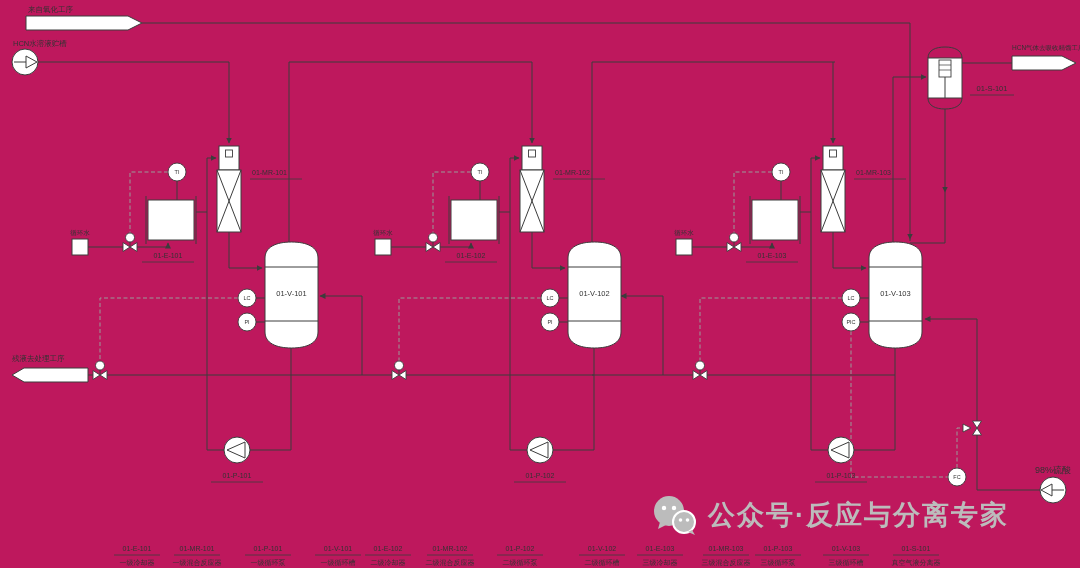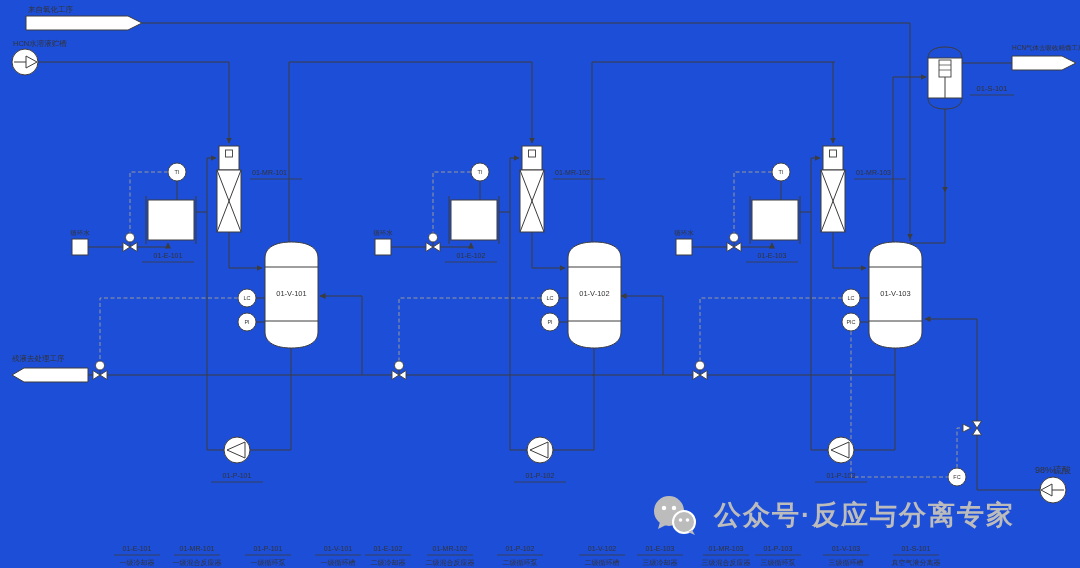--- a/index.html
+++ b/index.html
@@ -1,19 +1,19 @@
 <!DOCTYPE html>
 <html><head>
 <meta charset="utf-8">
 <style>
   html,body{margin:0;padding:0;background:#fff;}
-  .canvas{position:relative;width:1080px;height:568px;background:#1d4ed8;overflow:hidden;
+  .canvas{position:relative;width:1080px;height:568px;background:#be185d;overflow:hidden;
           font-family:"Liberation Sans","DejaVu Sans",sans-serif;}
   svg text{font-family:"Liberation Sans","DejaVu Sans",sans-serif;fill:#333;}
-  .watermark{position:absolute;left:652px;top:495px;display:flex;align-items:center;gap:16px;
+  .watermark{position:absolute;left:652px;top:495px;display:flex;align-items:center;gap:10px;
              color:#bcbcbc;font-size:27px;font-weight:bold;letter-spacing:2px;pointer-events:none;}
 </style>
 </head>
 <body>
 
 <div class="canvas">
   <svg id="pfd" viewBox="0 0 1080 568" width="1080" height="568">
     <defs>
       <marker id="ah" markerWidth="8" markerHeight="8" refX="5.5" refY="3" orient="auto">
         <path d="M0,0 L6,3 L0,6 Z" fill="#3c3c3c"></path>

